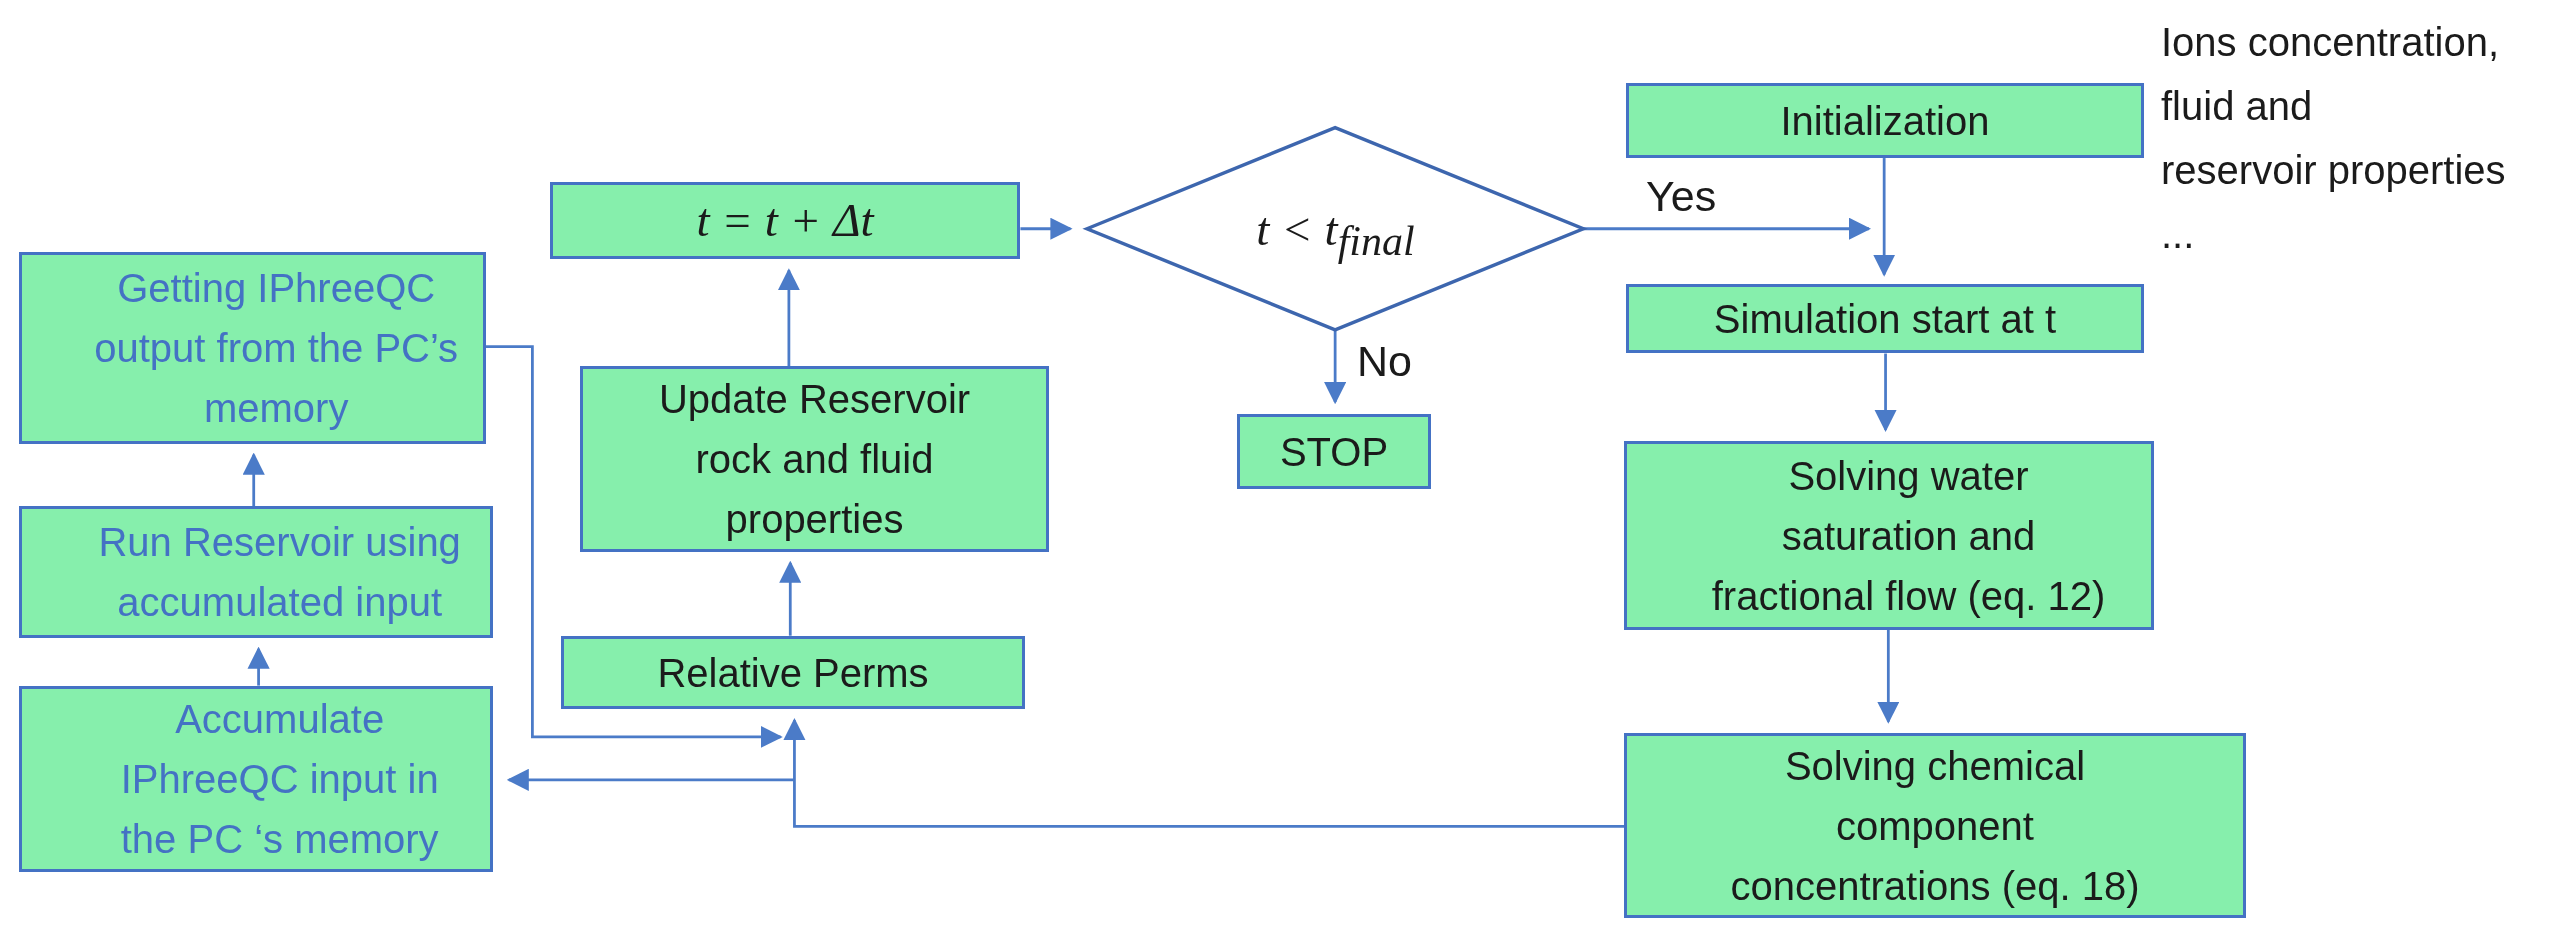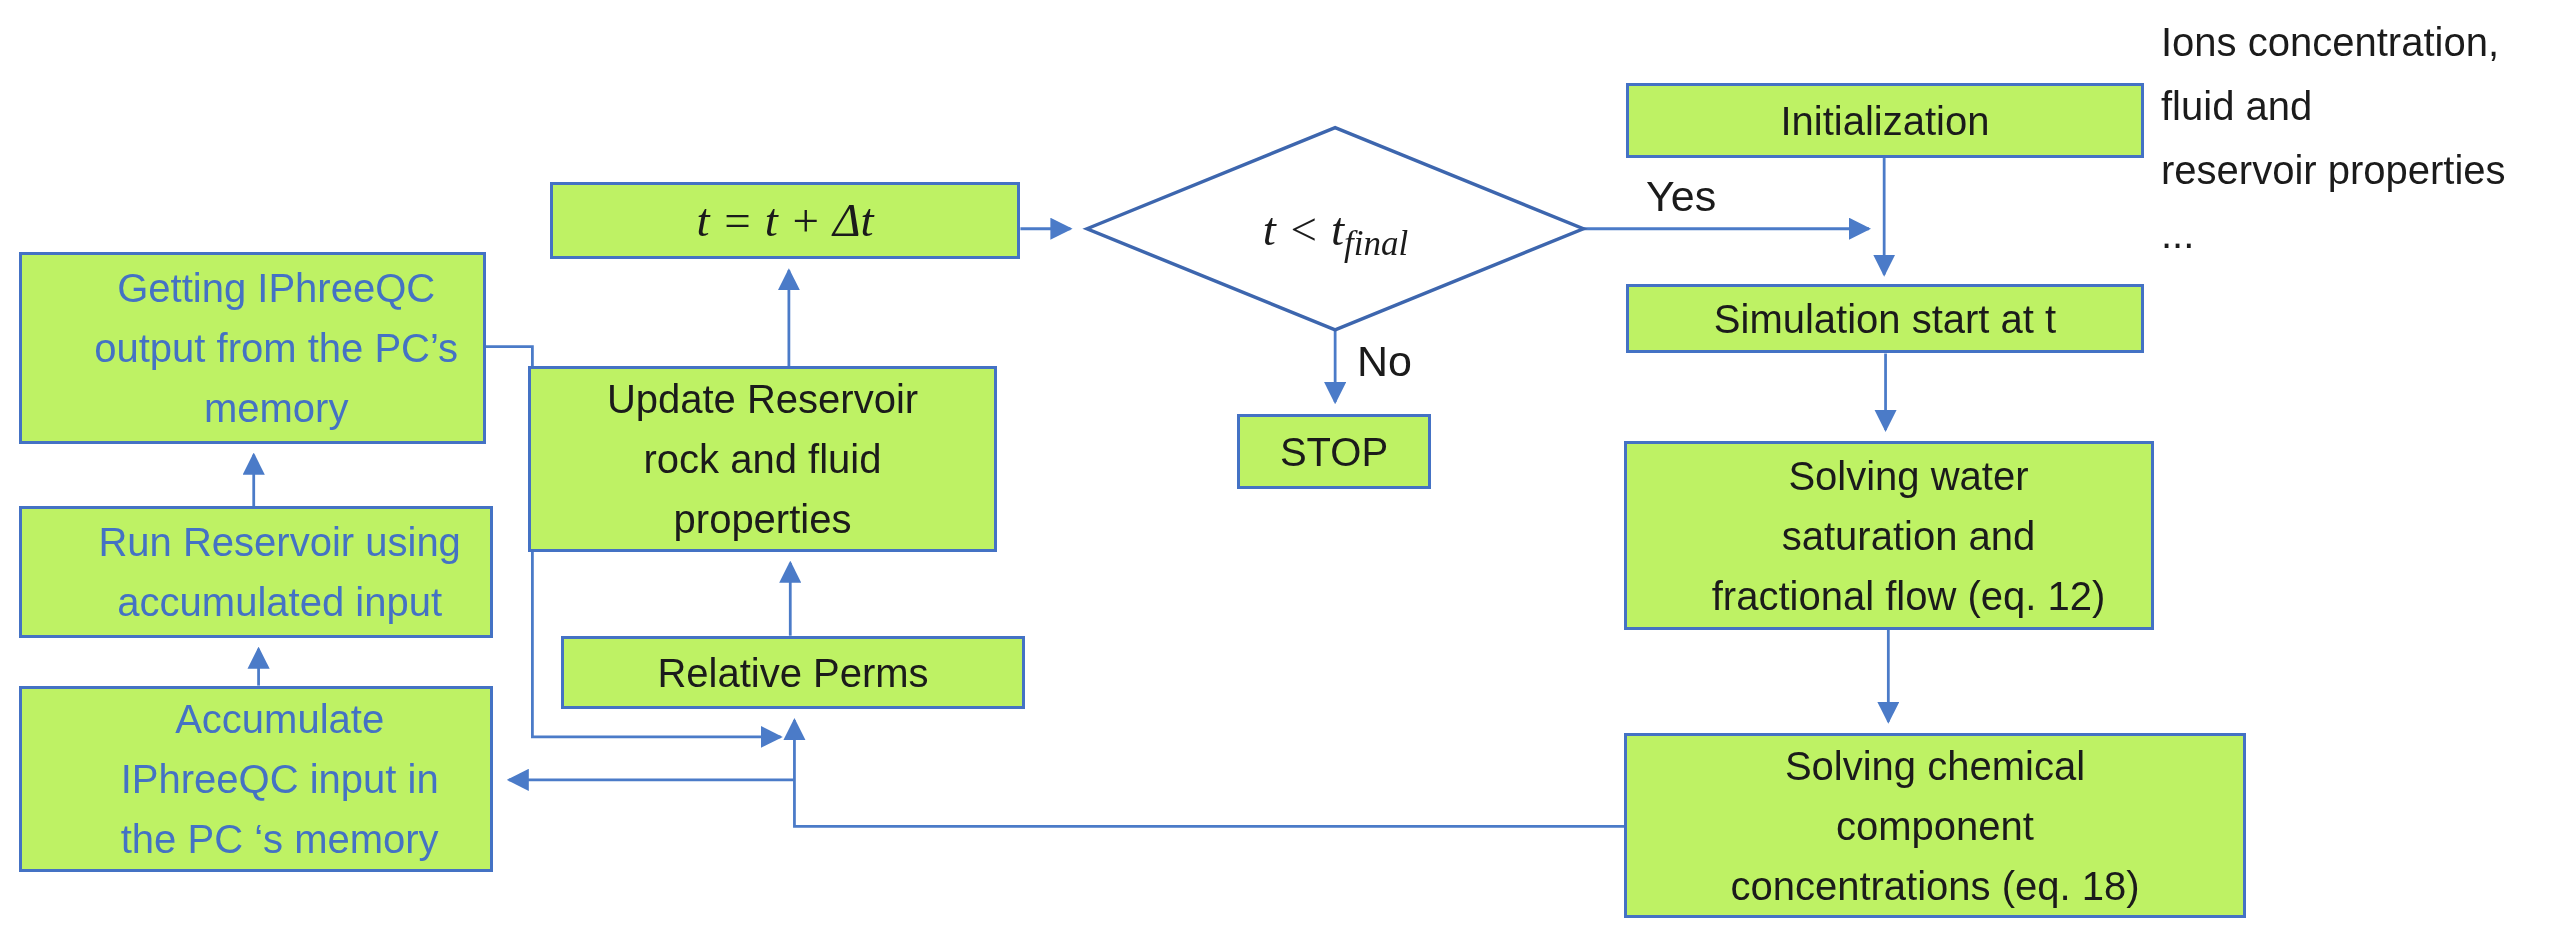--- a/index.html
+++ b/index.html
@@ -13,39 +13,39 @@
   html,body{margin:0;padding:0;background:var(--bg);}
   .canvas{
     position:relative;width:2576px;height:940px;background:var(--bg);
     font-family:"Liberation Sans",sans-serif;overflow:hidden;
   }
   .edges{position:absolute;left:0;top:0;width:2576px;height:940px;}
   .edges path, .edges polyline{fill:none;stroke:var(--line,#4B7BC8);stroke-width:4;}
   .edges .diamond{fill:#FFFFFF;stroke:var(--diamond-border,#3D66AE);stroke-width:5;}
   #arrowhead path{fill:var(--line,#4B7BC8);stroke:none;}
   .node{
-    position:absolute;border:3.5px solid var(--box-border,#4472C4);background:#bef264;
+    position:absolute;border:3.5px solid var(--box-border,#4472C4);background:#86efac;
     display:flex;align-items:center;justify-content:center;text-align:center;
     box-sizing:border-box;
   }
   .node .label{
     white-space:pre-line;color:var(--black-text,#1b1b1b);
     font-size:40px;line-height:1.5;
   }
   .node.blue .label{color:var(--blue-text,#4472C4);margin-left:48px;}
   .node.math .label{
     font-family:"Liberation Serif",serif;font-style:italic;font-size:47px;white-space:pre;
   }
   .diamond-label{
     position:absolute;left:1137px;top:173px;width:397px;height:111px;
     display:flex;align-items:center;justify-content:center;
     font-family:"Liberation Serif",serif;font-style:italic;
     color:var(--black-text,#1b1b1b);font-size:47px;
   }
-  .diamond-label .sub{font-size:35px;vertical-align:sub;line-height:0;}
+  .diamond-label .sub{font-size:42px;vertical-align:sub;line-height:0;}
   .edge-label{
     position:absolute;color:var(--black-text,#1b1b1b);font-size:43px;white-space:pre;
   }
   .annotation{
     position:absolute;left:2161px;top:9.7px;width:444px;
     color:var(--black-text,#1b1b1b);font-size:40px;line-height:1.6;white-space:pre;
   }
 </style>
 </head>
 <body>
@@ -90,21 +90,21 @@
   <div class="node blue" style="left:18.7px;top:686px;width:474px;height:186px;">
     <span class="label">Accumulate
 IPhreeQC input in
 the PC ‘s memory</span>
   </div>
 
   <div class="node math" style="left:550px;top:182px;width:470px;height:77px;">
     <span class="label">t = t + Δt</span>
   </div>
 
-  <div class="node" style="left:528px;top:366px;width:469px;height:186px;">
+  <div class="node" style="left:580px;top:366px;width:469px;height:186px;">
     <span class="label">Update Reservoir
 rock and fluid
 properties</span>
   </div>
 
   <div class="node" style="left:561px;top:636px;width:464px;height:73px;">
     <span class="label">Relative Perms</span>
   </div>
 
   <div class="node" style="left:1237px;top:414px;width:194px;height:75px;">

